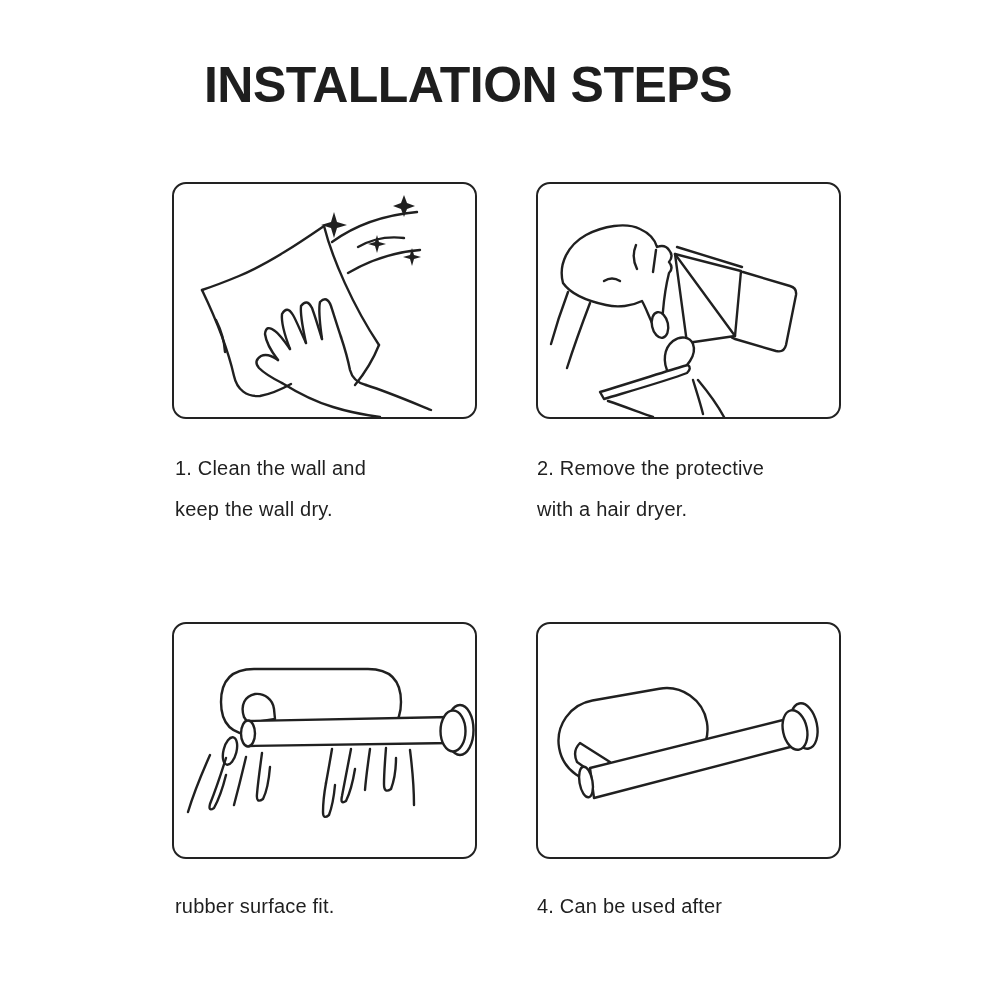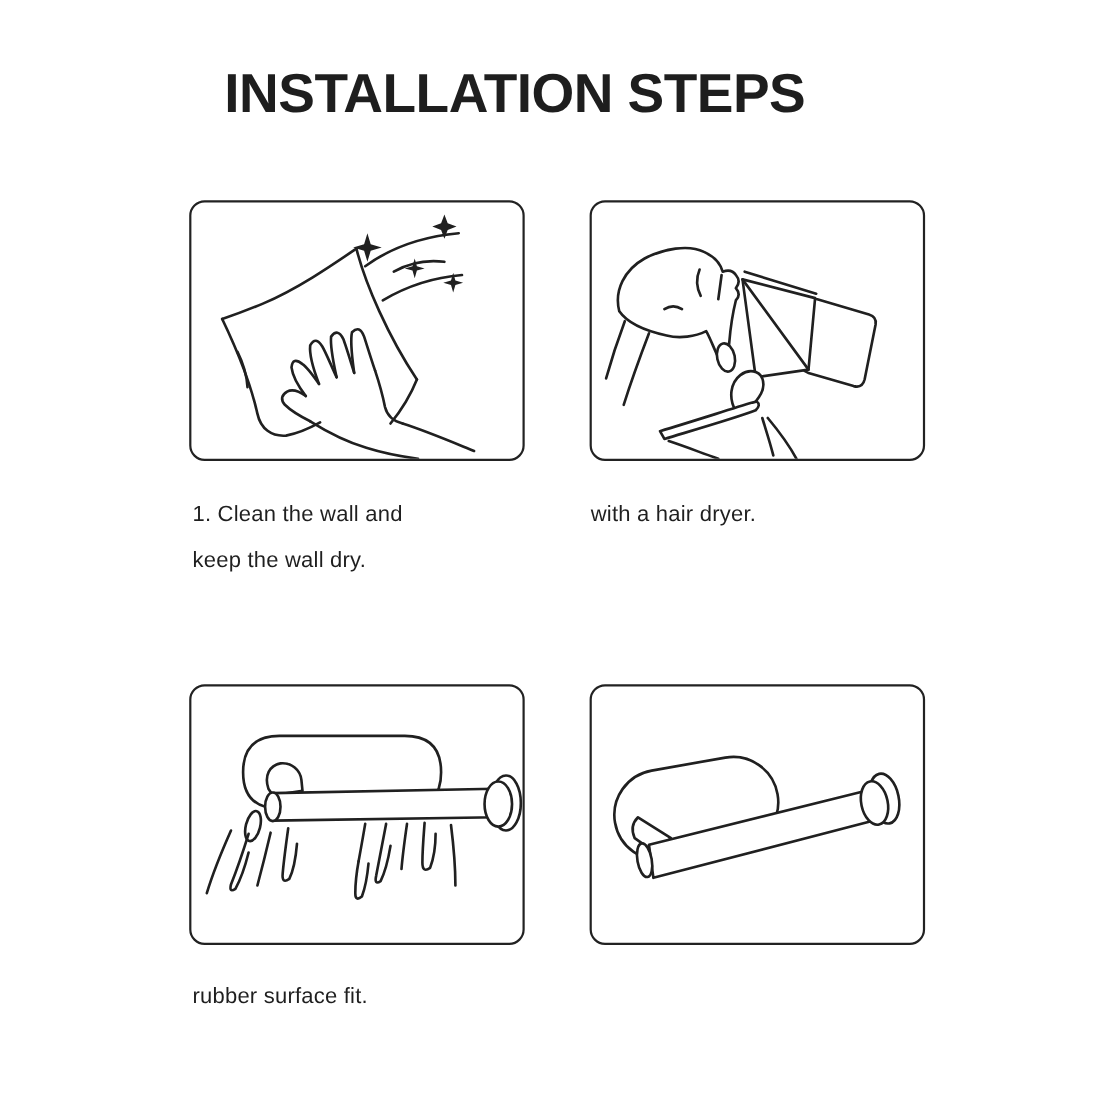--- a/index.html
+++ b/index.html
@@ -148,23 +148,25 @@
       <ellipse class="w" cx="257" cy="106" rx="12" ry="20" transform="rotate(-12 257 106)"></ellipse>
     </svg>
   </div>
 
   <p class="caption cap-1">
     <span style="display:block">1. Clean the wall and</span>
     <span style="display:block">keep the wall dry.</span>
   </p>
 
   <p class="caption cap-2">
+    <span style="display:block">2. Remove the protective</span>
     <span style="display:block">with a hair dryer.</span>
   </p>
 
   <p class="caption cap-3">
     <span style="display:block">rubber surface fit.</span>
   </p>
 
   <p class="caption cap-4">
+    <span style="display:block">4. Can be used after</span>
   </p>
 
 </div>
 
 </body></html>

